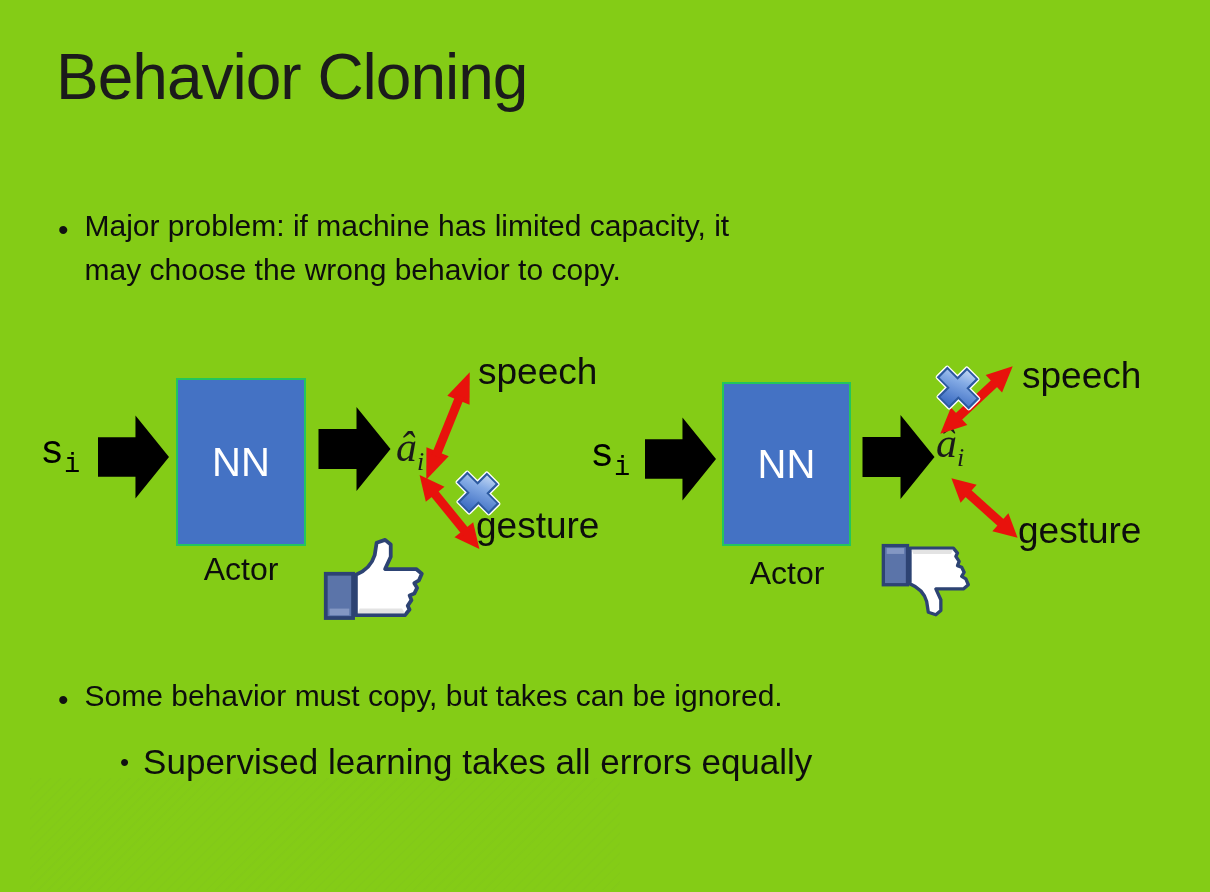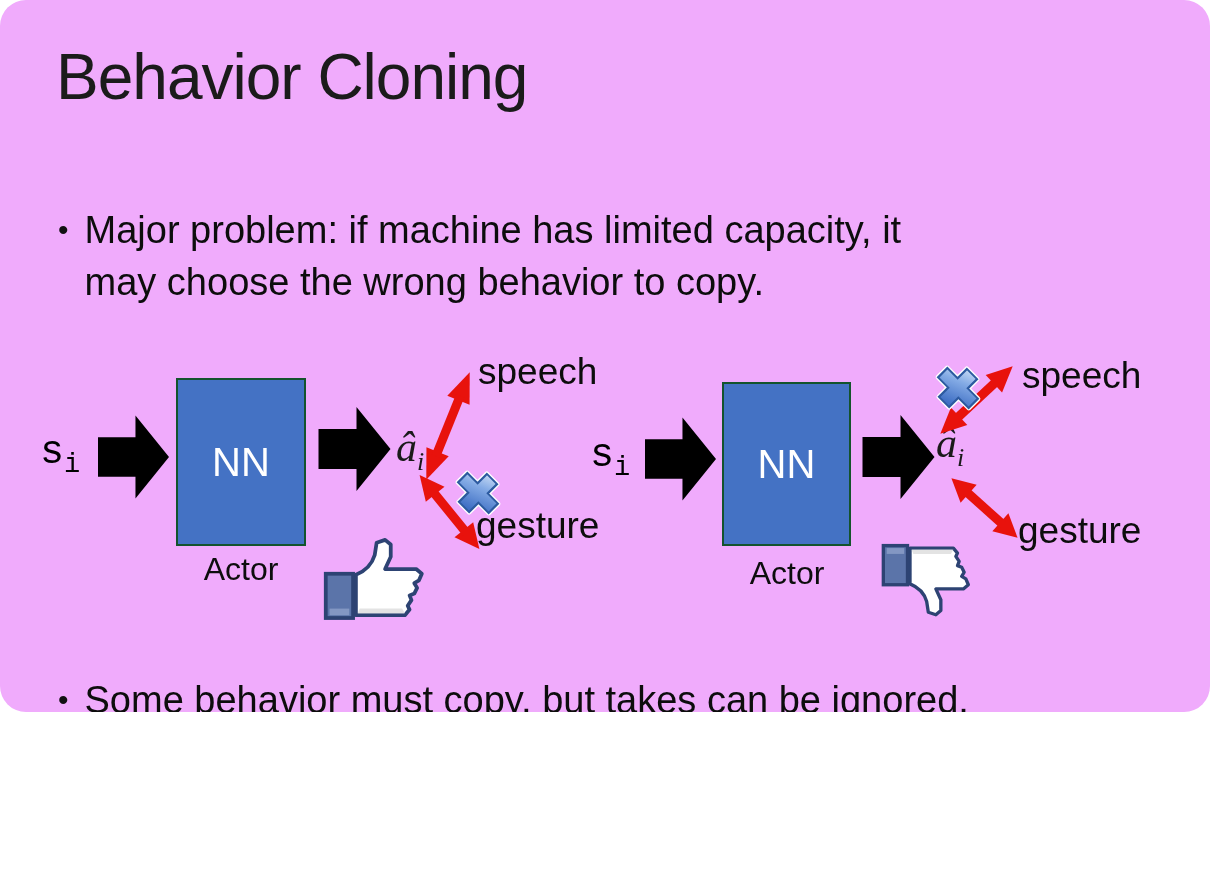--- a/index.html
+++ b/index.html
@@ -1,43 +1,43 @@
 <!DOCTYPE html>
 <html><head>
 <meta charset="utf-8">
 <style>
   html,body{margin:0;padding:0;background:#ffffff;}
   .slide{
-    position:relative;width:1210px;height:712px;background:#f0abfc;overflow:hidden;
-    font-family:"Liberation Sans",sans-serif;color:#111;border-radius:26px;
+    position:relative;width:1210px;height:892px;background:#84cc16;overflow:hidden;
+    font-family:"Liberation Sans",sans-serif;color:#111;
   }
   .abs{position:absolute;}
   .page-title{
     left:56px;top:40px;font-size:64px;font-weight:300;letter-spacing:-1px;color:#1b1b1b;
     white-space:nowrap;
   }
   .bullet-row{display:flex;align-items:flex-start;}
   .bullet-dot{font-size:30px;line-height:52px;margin-right:16px;color:#111;}
-  .bullet-text{font-size:38px;line-height:52px;white-space:pre-line;color:#0d0d0d;}
+  .bullet-text{font-size:30px;line-height:44px;white-space:pre-line;color:#0d0d0d;}
   .bullet-main1{left:58px;top:204px;width:1020px;}
   .bullet-main2{left:58px;top:674px;width:1100px;}
   .bullet-sub1{left:120px;top:737px;width:1000px;}
   .bullet-sub1 .bullet-dot{font-size:26px;line-height:50px;margin-right:14px;}
   .bullet-sub1 .bullet-text{font-size:35px;line-height:50px;}
 
   .diagram{position:absolute;}
   .diagram-left{left:20px;top:345px;width:580px;height:300px;}
   .diagram-right{left:585px;top:345px;width:625px;height:300px;}
 
   .si{font-size:40px;color:#000;white-space:nowrap;font-family:Liberation Mono, monospace;}
   .si sub{font-size:27px;line-height:0;}
   .ai{font-family:Liberation Serif, serif;font-style:italic;font-size:42px;color:#1a1a1a;white-space:nowrap;}
   .ai sub{font-size:26px;line-height:0;}
   .nn-box{
-    background:#4472C4;border:2px solid #14532d;box-sizing:border-box;
+    background:#4472C4;border:2px solid #22c55e;box-sizing:border-box;
     display:flex;align-items:center;justify-content:center;
     color:#ffffff;font-size:40px;
   }
   .actor-label{font-size:32px;text-align:center;color:#0d0d0d;}
   .io-label{font-size:37px;color:#0d0d0d;white-space:nowrap;}
   .red-arrow{overflow:visible;}
   .faint-texture{
     left:30px;top:778px;width:590px;height:112px;opacity:.5;
     background:repeating-linear-gradient(135deg, rgba(70,90,125,0.045) 0 2px, transparent 2px 7px);
   }
@@ -165,17 +165,18 @@
     </svg>
   </div>
 
   <div class="abs bullet-row bullet-main2">
     <span class="bullet-dot">•</span>
     <span class="bullet-text">Some behavior must copy, but takes can be ignored.</span>
   </div>
 
   <div class="abs bullet-row bullet-sub1">
     <span class="bullet-dot">•</span>
+    <span class="bullet-text">Supervised learning takes all errors equally</span>
   </div>
 
   <div class="abs faint-texture"></div>
 
 </div>
 
 </body></html>

